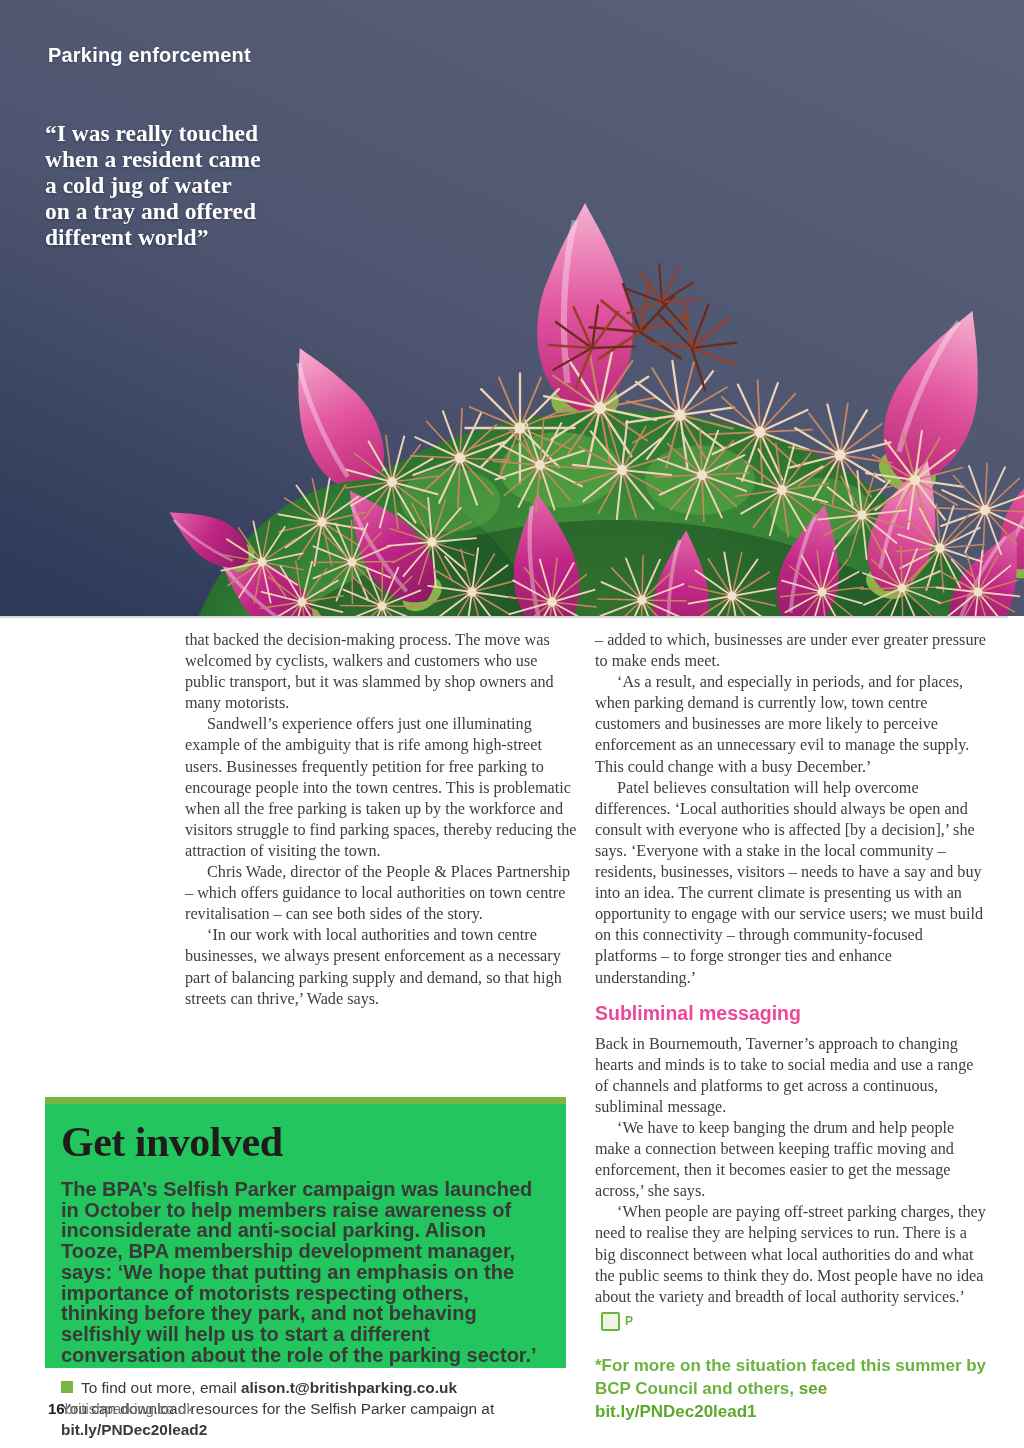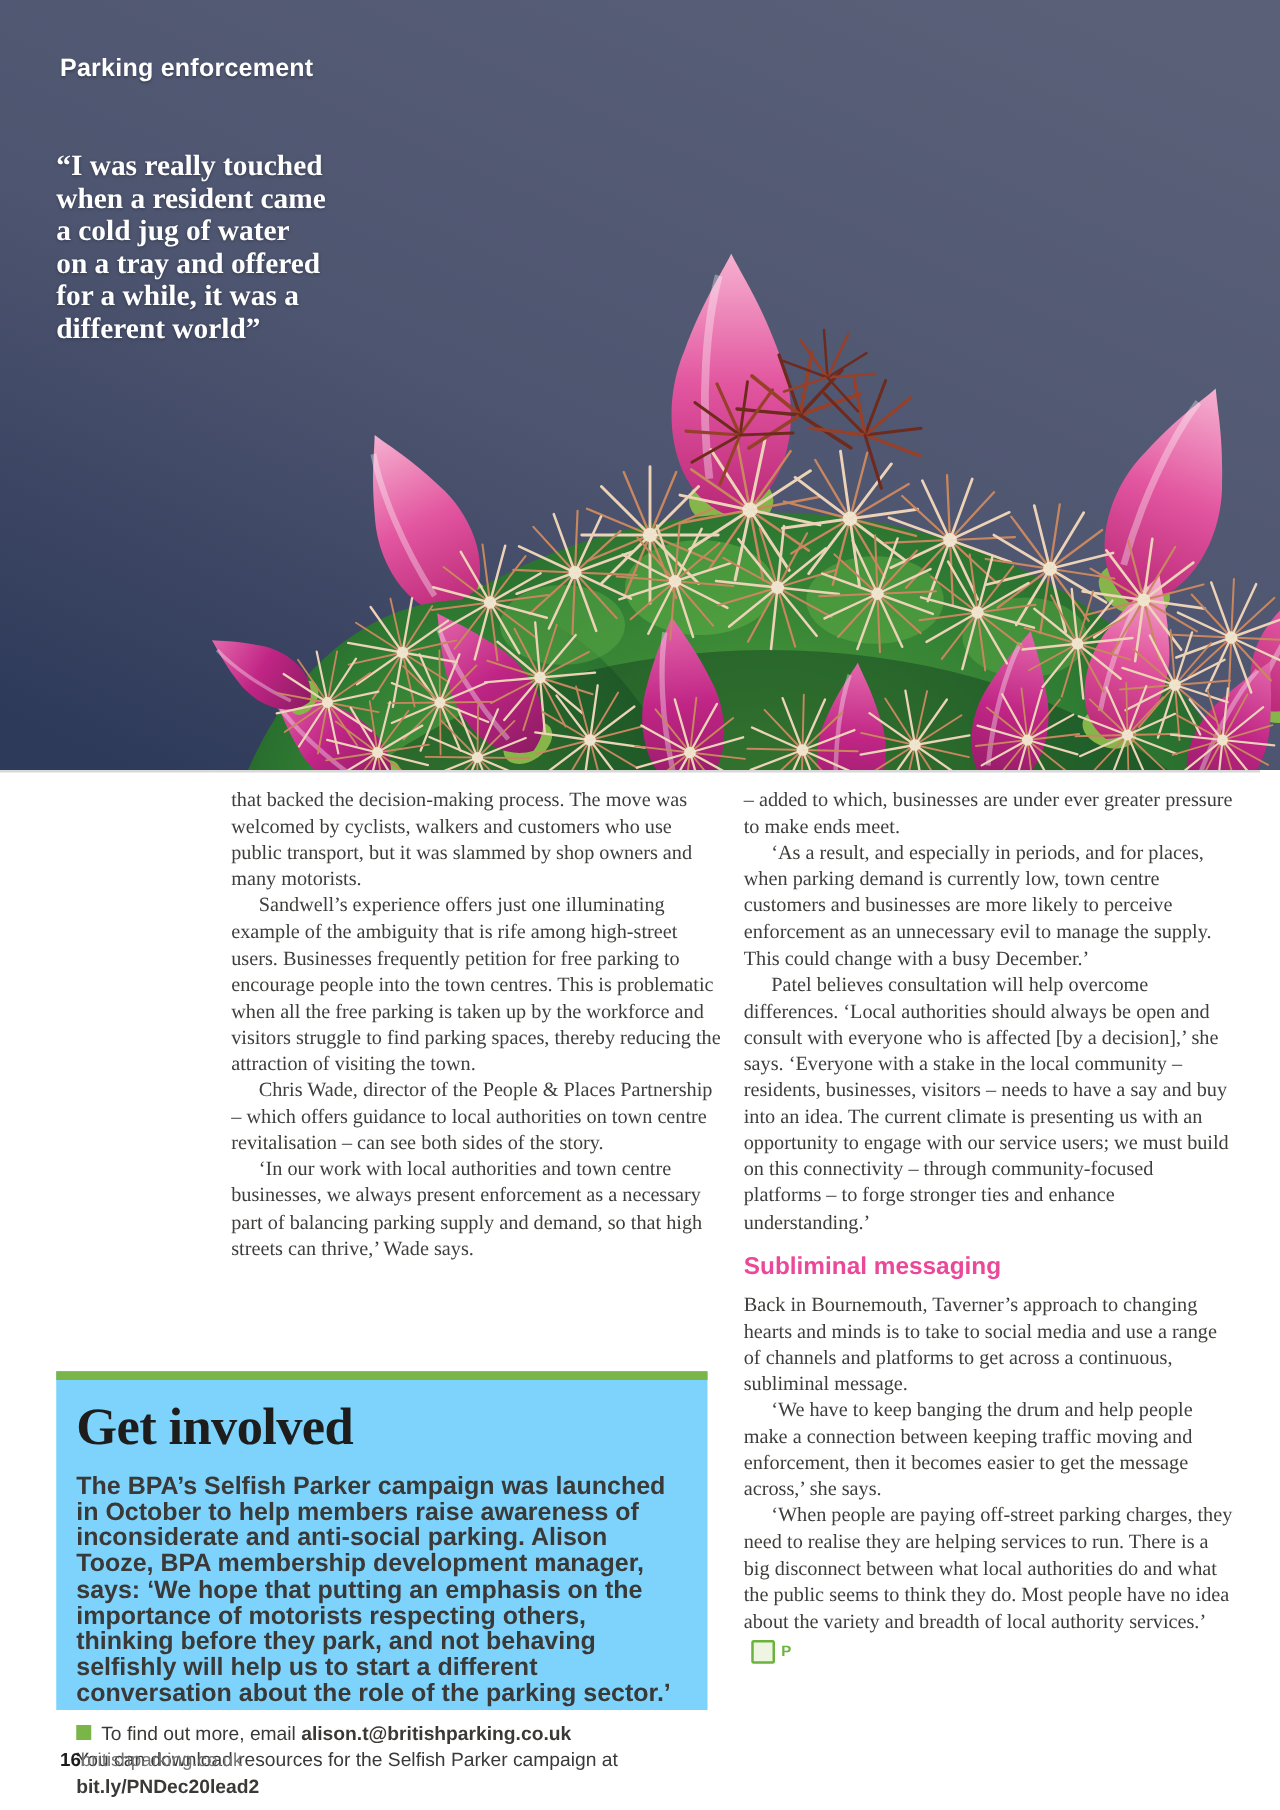--- a/index.html
+++ b/index.html
@@ -43,21 +43,21 @@
   }
   .footnote{
     margin-top:23px;
     font-family:"Liberation Sans",sans-serif;font-weight:bold;
     font-size:17px;line-height:23px;color:#6cb33e;
   }
   .footnote .fn-link{color:#5ea82c;}
   
   .gi-box{
     position:absolute;left:45px;top:1097px;width:521px;height:271px;
-    background:#7dd3fc;border-top:7px solid #7ab548;box-sizing:border-box;
+    background:#22c55e;border-top:7px solid #7ab548;box-sizing:border-box;
     padding:10px 20px 0 16px;
   }
   .gi-title{
     font-family:"Liberation Serif",serif;font-weight:bold;
     font-size:42px;line-height:48px;color:#1e1d1b;letter-spacing:-.5px;margin:4px 0 0 0;
   }
   .gi-body{
     margin-top:13px;font-weight:bold;font-size:20px;line-height:20.7px;color:#3a3937;
   }
   .gi-cta{
@@ -192,21 +192,20 @@
     <use href="#burstR" transform="translate(662,302) rotate(15) scale(0.9)"></use>
   </svg>
 
   <div class="kicker">Parking enforcement</div>
 
   <div class="pull-quote">
     <div>“I was really touched</div>
     <div>when a resident came</div>
     <div>a cold jug of water</div>
     <div>on a tray and offered</div>
-    <div>for a while, it was a</div>
     <div>different world”</div>
   </div>
 </div>
 
 <div class="col col-1">
   <p>that backed the decision-making process. The move was welcomed by cyclists, walkers and customers who use public transport, but it was slammed by shop owners and many motorists.</p>
   <p class="indent">Sandwell’s experience offers just one illuminating example of the ambiguity that is rife among high-street users. Businesses frequently petition for free parking to encourage people into the town centres. This is problematic when all the free parking is taken up by the workforce and visitors struggle to find parking spaces, thereby reducing the attraction of visiting the town.</p>
   <p class="indent">Chris Wade, director of the People &amp; Places Partnership – which offers guidance to local authorities on town centre revitalisation – can see both sides of the story.</p>
   <p class="indent">‘In our work with local authorities and town centre businesses, we always present enforcement as a necessary part of balancing parking supply and demand, so that high streets can thrive,’ Wade says.</p>
 </div>
@@ -215,20 +214,24 @@
   <p>– added to which, businesses are under ever greater pressure to make ends meet.</p>
   <p class="indent">‘As a result, and especially in periods, and for places, when parking demand is currently low, town centre customers and businesses are more likely to perceive enforcement as an unnecessary evil to manage the supply. This could change with a busy December.’</p>
   <p class="indent">Patel believes consultation will help overcome differences. ‘Local authorities should always be open and consult with everyone who is affected [by a decision],’ she says. ‘Everyone with a stake in the local community – residents, businesses, visitors – needs to have a say and buy into an idea. The current climate is presenting us with an opportunity to engage with our service users; we must build on this connectivity – through community-focused platforms – to forge stronger ties and enhance understanding.’</p>
 
   <div class="subhead">Subliminal messaging</div>
 
   <p>Back in Bournemouth, Taverner’s approach to changing hearts and minds is to take to social media and use a range of channels and platforms to get across a continuous, subliminal message.</p>
   <p class="indent">‘We have to keep banging the drum and help people make a connection between keeping traffic moving and enforcement, then it becomes easier to get the message across,’ she says.</p>
   <p class="indent"><span>‘When people are paying off-street parking charges, they need to realise they are helping services to run. There is a big disconnect between what local authorities do and what the public seems to think they do. Most people have no idea about the variety and breadth of local authority services.’</span><span class="endmark">P</span></p>
 
+  <div class="footnote">
+    <div>*For more on the situation faced this summer by</div>
+    <div><span>BCP Council and others, </span><span class="fn-link">see bit.ly/PNDec20lead1</span></div>
+  </div>
 </div>
 
 <div class="gi-box">
   <div class="gi-title">Get involved</div>
   <div class="gi-body">The BPA’s Selfish Parker campaign was launched in October to help members raise awareness of inconsiderate and anti-social parking. Alison Tooze, BPA membership development manager, says: ‘We hope that putting an emphasis on the importance of motorists respecting others, thinking before they park, and not behaving selfishly will help us to start a different conversation about the role of the parking sector.’</div>
   <div class="gi-cta">
     <div>
       <span class="gi-bullet"></span><span class="plain">To find out more, email </span><span>alison.t@britishparking.co.uk</span>
     </div>
     <div class="plain">You can download resources for the Selfish Parker campaign at</div>

